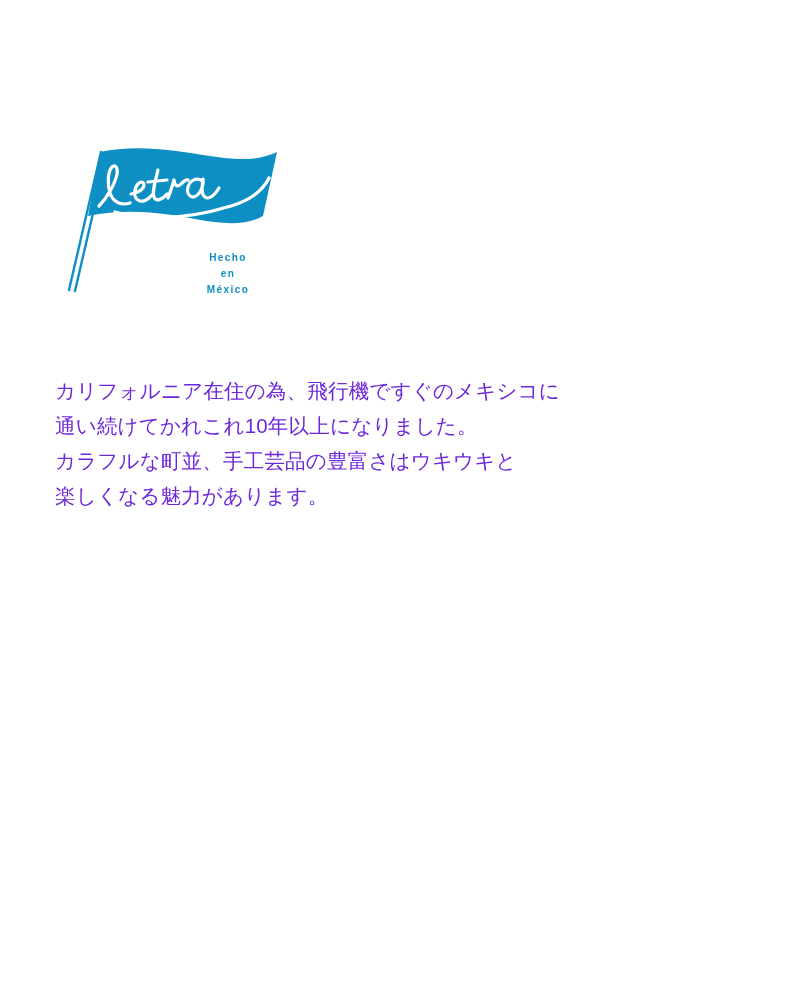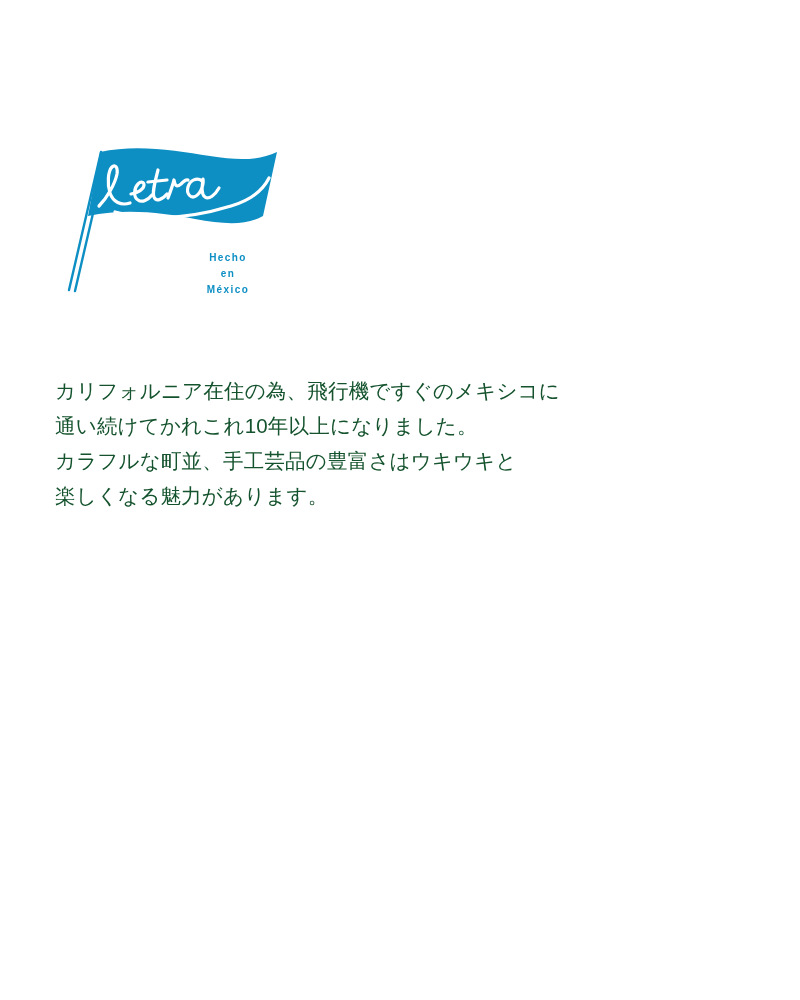--- a/index.html
+++ b/index.html
@@ -50,21 +50,21 @@
   .body-copy {
     position: absolute;
     left: 55px;
     top: 352px;
     width: 680px;
   }
   .para {
     font-family: "Liberation Sans", sans-serif;
     font-size: 20.5px;
     line-height: 35px;
-    color: #14532d;
+    color: #6d28d9;
     letter-spacing: 0.2px;
     white-space: pre-line;
   }
   .para + .para {
     margin-top: 35px;
   }
 </style>
 </head>
 <body>
 

